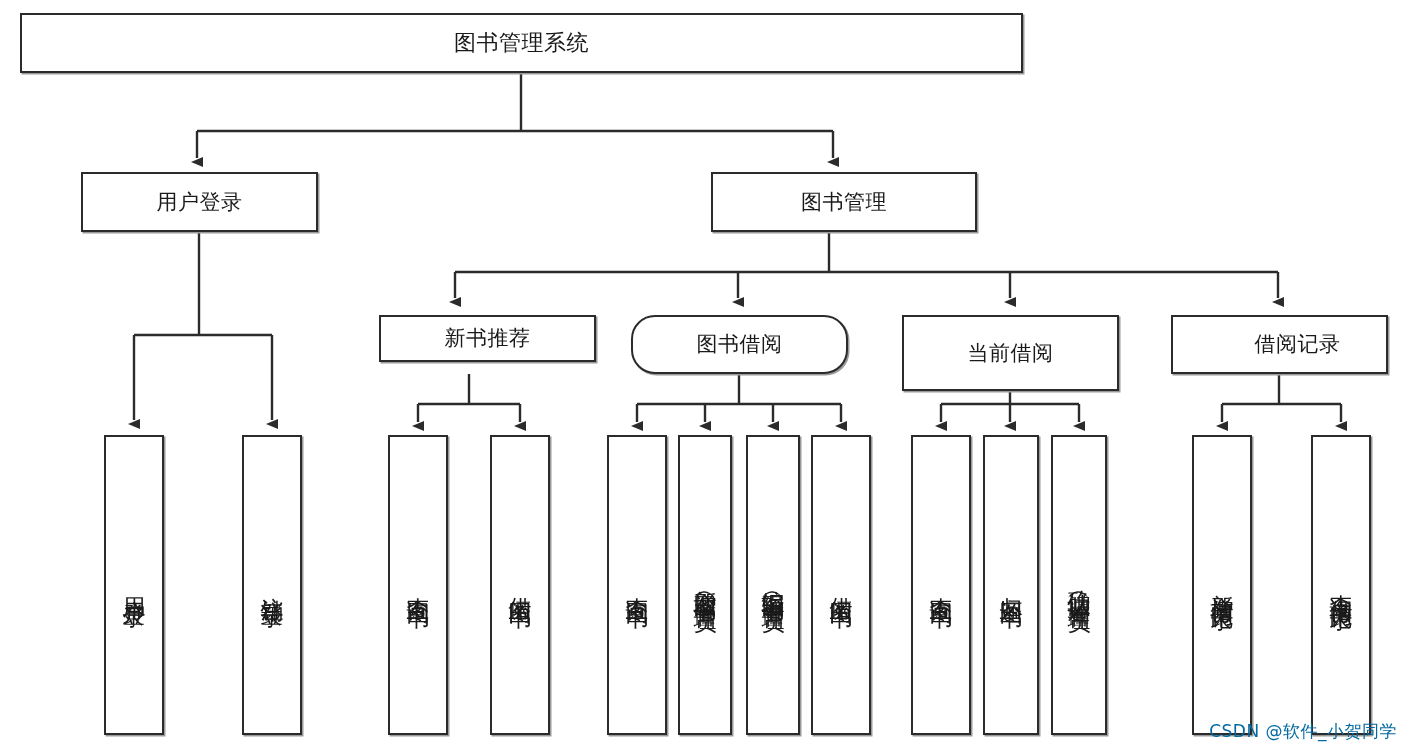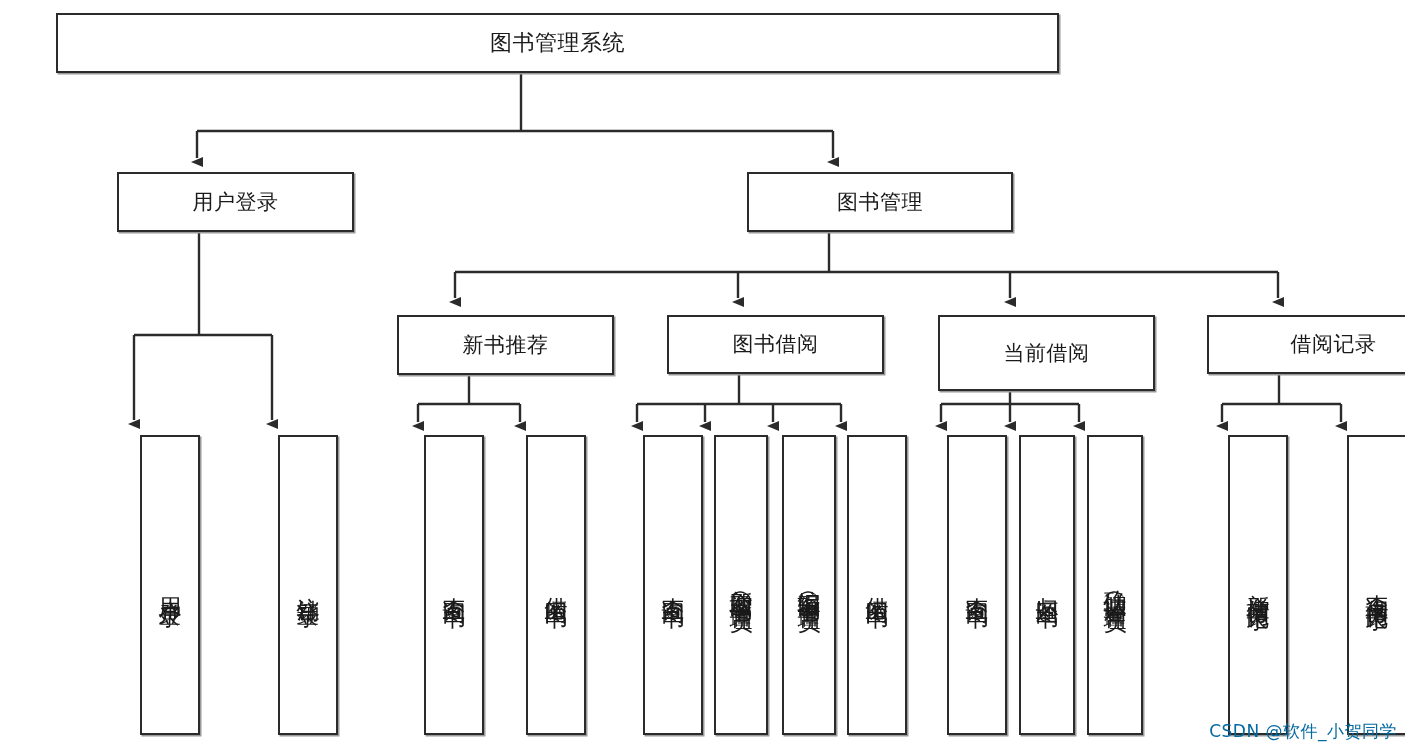--- a/index.html
+++ b/index.html
@@ -30,21 +30,20 @@
     position: absolute;
     box-sizing: border-box;
     background: #ffffff;
     border: 2px solid #2b2b2b;
     box-shadow: 1.5px 1.5px 0 0 #9a9a9a;
     display: flex;
     align-items: center;
     justify-content: center;
     color: #1a1a1a;
     z-index: 2;
-    margin-left: 36px;
   }
   .node .label {
     display: block;
     text-align: center;
     line-height: 1.06;
     letter-spacing: 0.5px;
   }
   
   .node.horiz .label {
     font-size: 21px;
@@ -134,25 +133,25 @@
   </div>
 
   <div class="node horiz l1" style="left:81px; top:172px; width:237px; height:60px;">
     <span class="label">用户登录</span>
   </div>
 
   <div class="node horiz l1" style="left:711px; top:172px; width:266px; height:60px;">
     <span class="label">图书管理</span>
   </div>
 
-  <div class="node horiz l2" style="left:361px; top:315px; width:217px; height:60px;">
+  <div class="node horiz l2" style="left:379px; top:315px; width:217px; height:47px;">
     <span class="label">新书推荐</span>
   </div>
 
-  <div class="node horiz l2" style="left:631px; top:315px; width:217px; height:59px;">
+  <div class="node horiz l2" style="left:631px; top:315px; width:217px; height:59px;border-radius:24px;">
     <span class="label">图书借阅</span>
   </div>
 
   <div class="node horiz l2" style="left:902px; top:315px; width:217px; height:76px;">
     <span class="label">当前借阅</span>
   </div>
 
   <div class="node horiz l2" style="left:1171px; top:315px; width:217px; height:59px;padding-left:36px;">
     <span class="label">借阅记录</span>
   </div>

